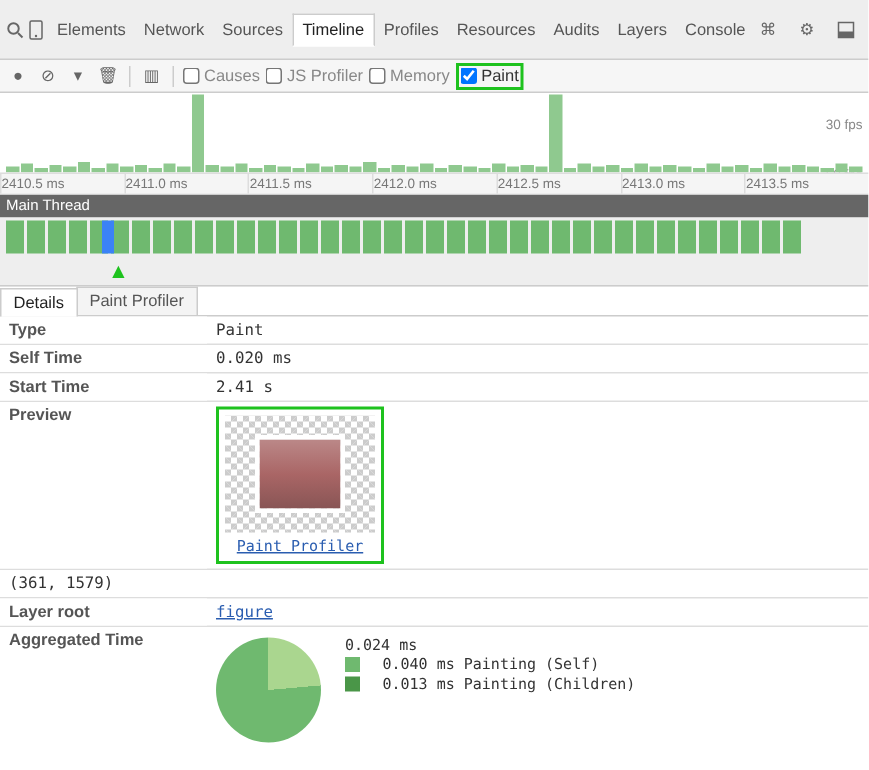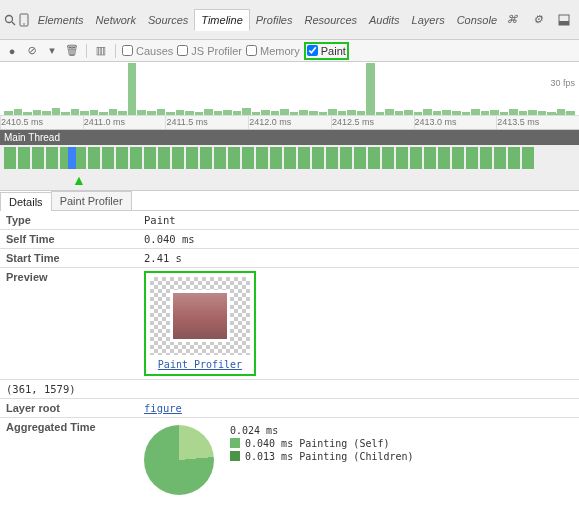--- a/index.html
+++ b/index.html
@@ -1,17 +1,17 @@
 <!DOCTYPE html>
 <html><head>
 <meta charset="utf-8">
 <style>
 * { box-sizing: border-box; margin: 0; padding: 0; }
 body { font-family: "Lucida Grande", Arial, sans-serif; font-size: 11px; background: #fff; color: #333; width: 579px; }
-.topbar { display: flex; align-items: center; height: 40px; background: #eee; border-bottom: 1px solid #ccc; padding: 12px 4px; font-style: italic; }
+.topbar { display: flex; align-items: center; height: 40px; background: #eee; border-bottom: 1px solid #ccc; padding: 12px 4px; }
 .topbar .icon { width: 18px; height: 18px; display: flex; align-items: center; justify-content: center; color: #666; margin-right: 2px; cursor: pointer; }
 .topbar-tabs { display: flex; align-items: center; flex: 1; font-size: 11px; color: #555; }
 .topbar-tabs span { padding: 4px 6px; cursor: pointer; }
 .topbar-tabs span.active { background: #fff; border: 1px solid #ccc; border-bottom: 1px solid #fff; color: #222; }
 .topbar-right { display: flex; align-items: center; gap: 6px; }
 .topbar-right .icon { color: #666; }
 .toolbar { display: flex; align-items: center; height: 22px; background: #f6f6f6; border-bottom: 1px solid #ccc; padding: 0 4px; gap: 4px; font-size: 11px; color: #555; }
 .toolbar .tbtn { width: 16px; height: 16px; display: flex; align-items: center; justify-content: center; color: #666; cursor: pointer; }
 .toolbar .sep { width: 1px; height: 14px; background: #ccc; margin: 0 2px; }
 .toolbar label { display: flex; align-items: center; gap: 3px; color: #888; cursor: pointer; }
@@ -38,21 +38,21 @@
 .details-label { width: 138px; padding: 3px 6px; font-weight: bold; color: #555; font-size: 11px; background: #fff; }
 .details-value { flex: 1; padding: 3px 6px; font-family: Menlo, monospace; font-size: 10.5px; color: #333; }
 .preview-box { border: 2px solid #1ec21e; padding: 4px; display: inline-block; width: 112px; }
 .checker { width: 100px; height: 78px; background-image: linear-gradient(45deg,#ccc 25%,transparent 25%),linear-gradient(-45deg,#ccc 25%,transparent 25%),linear-gradient(45deg,transparent 75%,#ccc 75%),linear-gradient(-45deg,transparent 75%,#ccc 75%); background-size: 8px 8px; background-position: 0 0,0 4px,4px -4px,-4px 0; display: flex; align-items: center; justify-content: center; }
 .photo { width: 60px; height: 52px; background: linear-gradient(#b88,#a66,#855); border: 3px solid #fff; }
 .preview-link { color: #2a5db0; text-decoration: underline; font-family: Menlo, monospace; font-size: 10px; display: block; text-align: center; margin-top: 4px; cursor: pointer; }
 .link { color: #2a5db0; text-decoration: underline; cursor: pointer; }
 .agg { display: flex; align-items: flex-start; gap: 16px; padding: 4px 0; }
 .pie { width: 70px; height: 70px; border-radius: 50%; background: conic-gradient(#aad68f 0 85deg, #6fb96f 85deg 360deg); }
 .legend { font-family: Menlo, monospace; font-size: 10px; color: #333; }
-.legend-row { display: flex; align-items: flex-start; gap: 5px; margin: 2px 0; }
+.legend-row { display: flex; align-items: flex-start; gap: 15px; margin: 2px 0; }
 .swatch { width: 10px; height: 10px; }
 </style>
 </head>
 <body>
 
 <div class="topbar">
   <div class="icon">
       <svg width="12" height="12" viewBox="0 0 12 12">
         <circle cx="5" cy="5" r="3.5" fill="none" stroke="currentColor" stroke-width="1.3"></circle>
         <line x1="8" y1="8" x2="11" y2="11" stroke="currentColor" stroke-width="1.3"></line>
@@ -242,21 +242,21 @@
   <span>Paint Profiler</span>
 </div>
 
 <div class="details">
   <div class="details-row">
     <div class="details-label">Type</div>
     <div class="details-value">Paint</div>
   </div>
   <div class="details-row">
     <div class="details-label">Self Time</div>
-    <div class="details-value">0.040 ms</div>
+    <div class="details-value">0.020 ms</div>
   </div>
   <div class="details-row">
     <div class="details-label">Start Time</div>
     <div class="details-value">2.41 s</div>
   </div>
   <div class="details-row">
     <div class="details-label">Preview</div>
     <div class="details-value">
       <div class="preview-box">
         <div class="checker">

